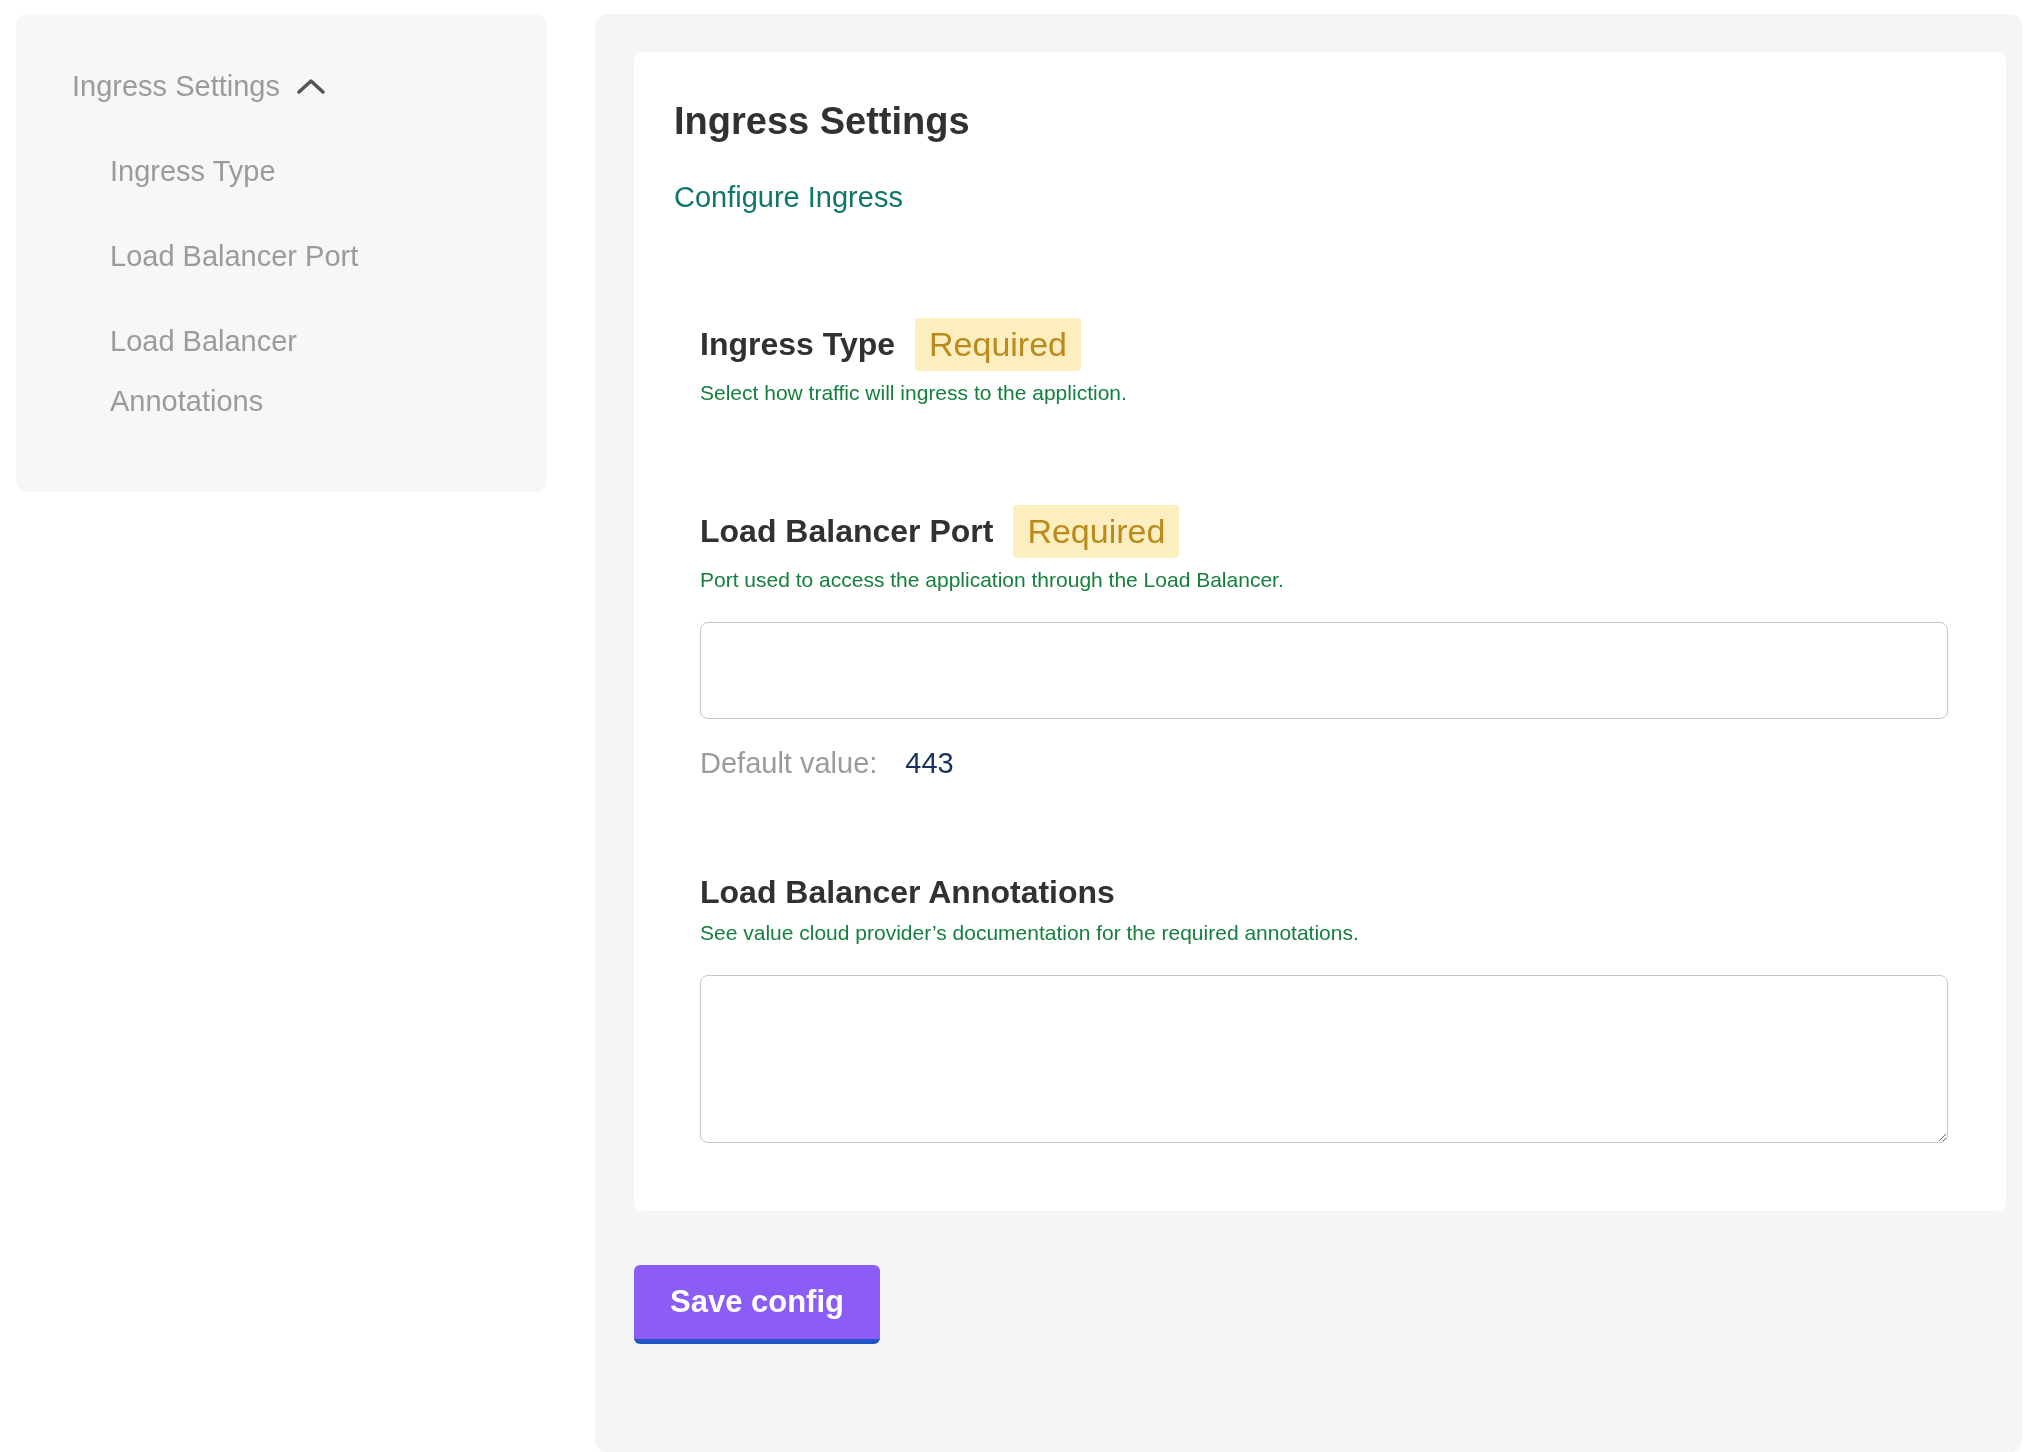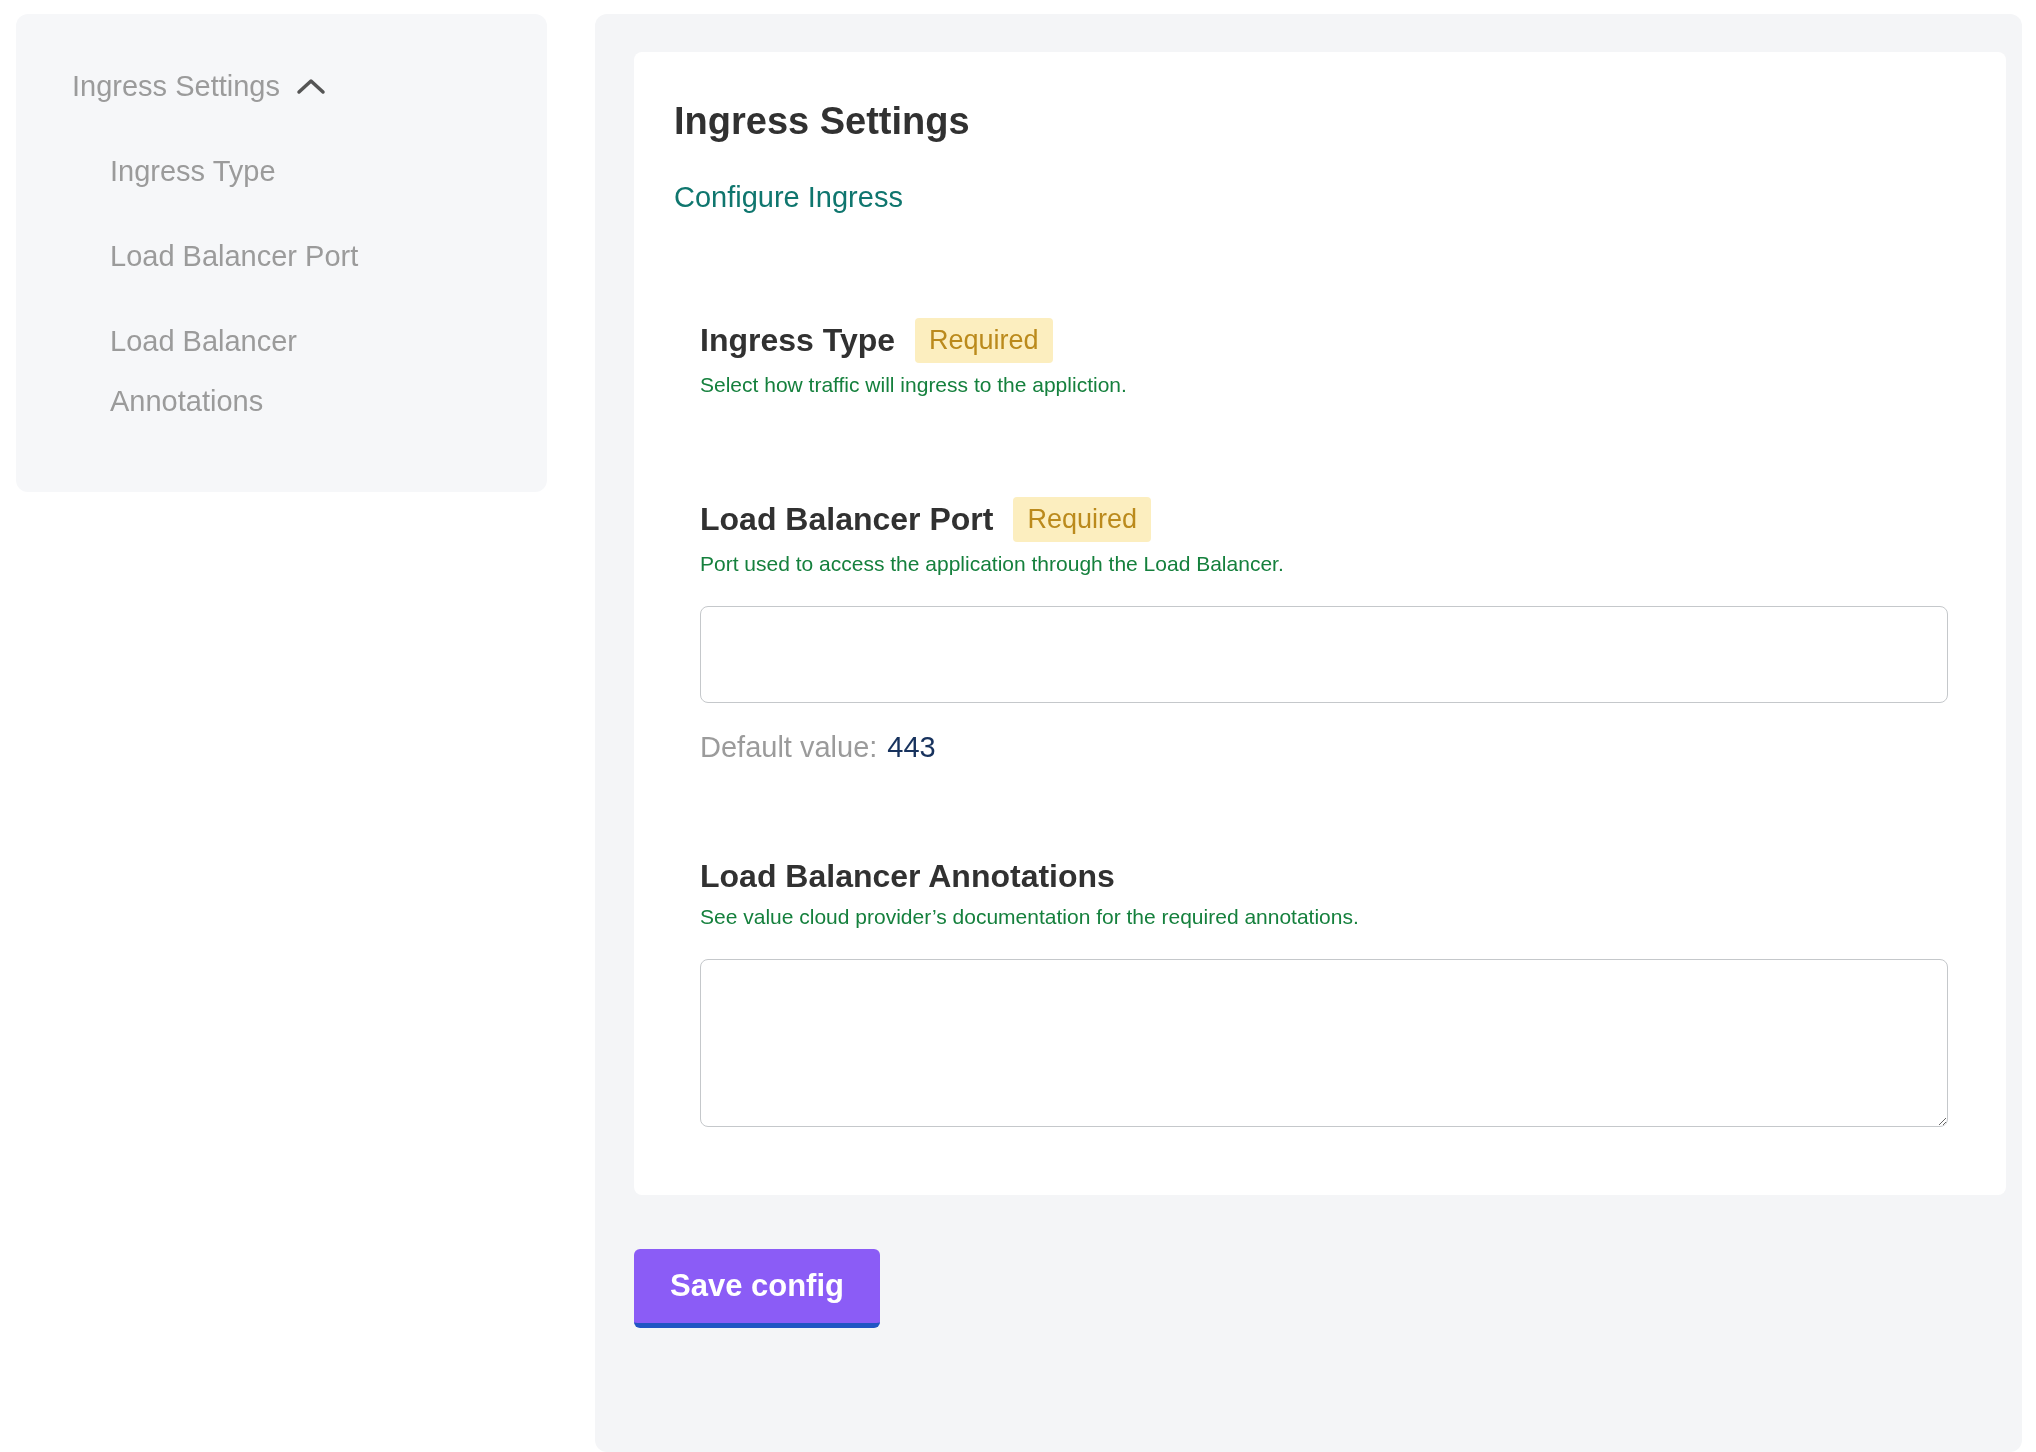--- a/index.html
+++ b/index.html
@@ -21,41 +21,41 @@
   .main-panel { position:absolute; left:595px; top:14px; width:1427px; height:1438px;
     background:#f4f5f7; border-radius:12px; }
   .card { margin:38px 16px 0 39px; background:#ffffff; border-radius:8px;
     padding:48px 58px 68px 40px; }
   .card-title { font-size:38px; font-weight:700; color:#313131; margin-bottom:38px; }
   .card-subtitle { font-size:29px; color:#0f766e; margin-bottom:104px; }
 
   .section { margin-left:26px; }
   .sec-head { display:flex; align-items:center; gap:20px; }
   .sec-label { font-size:32px; font-weight:700; color:#313131; }
-  .badge { font-size:27px; color:#bb8a1c; background:#fceebf;
+  .badge { font-size:34px; color:#bb8a1c; background:#fceebf;
     padding:7px 14px; border-radius:4px; }
   .sec-help { font-size:21px; color:#15803d; margin-top:10px; }
 
   .radio-row { display:flex; align-items:center; gap:96px; margin-top:54px; }
   .radio-option { display:flex; align-items:center; gap:24px; cursor:pointer; }
   .radio-circle { width:29px; height:29px; border-radius:50%;
     border:2.5px solid #8e8e8e; background:#fff; position:relative; flex:0 0 auto; }
   .radio-option.selected .radio-circle { border:3px solid #2e6be6; }
   .radio-option.selected .radio-circle::after { content:""; position:absolute;
     left:50%; top:50%; width:14px; height:14px; border-radius:50%;
     background:#2e6be6; transform:translate(-50%,-50%); }
   .radio-label { font-size:31px; font-weight:700; color:#313131; }
 
   .sec-port { margin-top:100px; }
   .text-input { display:block; width:100%; height:97px; margin-top:30px;
     border:1.5px solid #c5c8cb; border-radius:8px; font-size:30px; color:#313131;
     padding:0 22px; outline:none; background:#fff;
     font-family:"Liberation Sans","DejaVu Sans",sans-serif; }
   .default-line { margin-top:28px; font-size:29px; color:#9b9b9b; }
-  .default-value { color:#17325d; margin-left:10px;text-align:right; }
+  .default-value { color:#17325d; margin-left:28px;text-align:right; }
 
   .sec-annotations { margin-top:94px; }
   .text-area { display:block; width:100%; height:168px; margin-top:30px;
     border:1.5px solid #c5c8cb; border-radius:8px; font-size:30px; color:#313131;
     padding:18px 22px; outline:none; background:#fff; resize:both;
     font-family:"Liberation Sans","DejaVu Sans",sans-serif; }
 
   .save-btn { display:inline-block; margin:54px 0 0 39px; background:#8b5cf6;
     color:#ffffff; font-size:31px; font-weight:700; border:none;
     border-bottom:5px solid #2155c4; border-radius:6px; padding:19px 36px;

